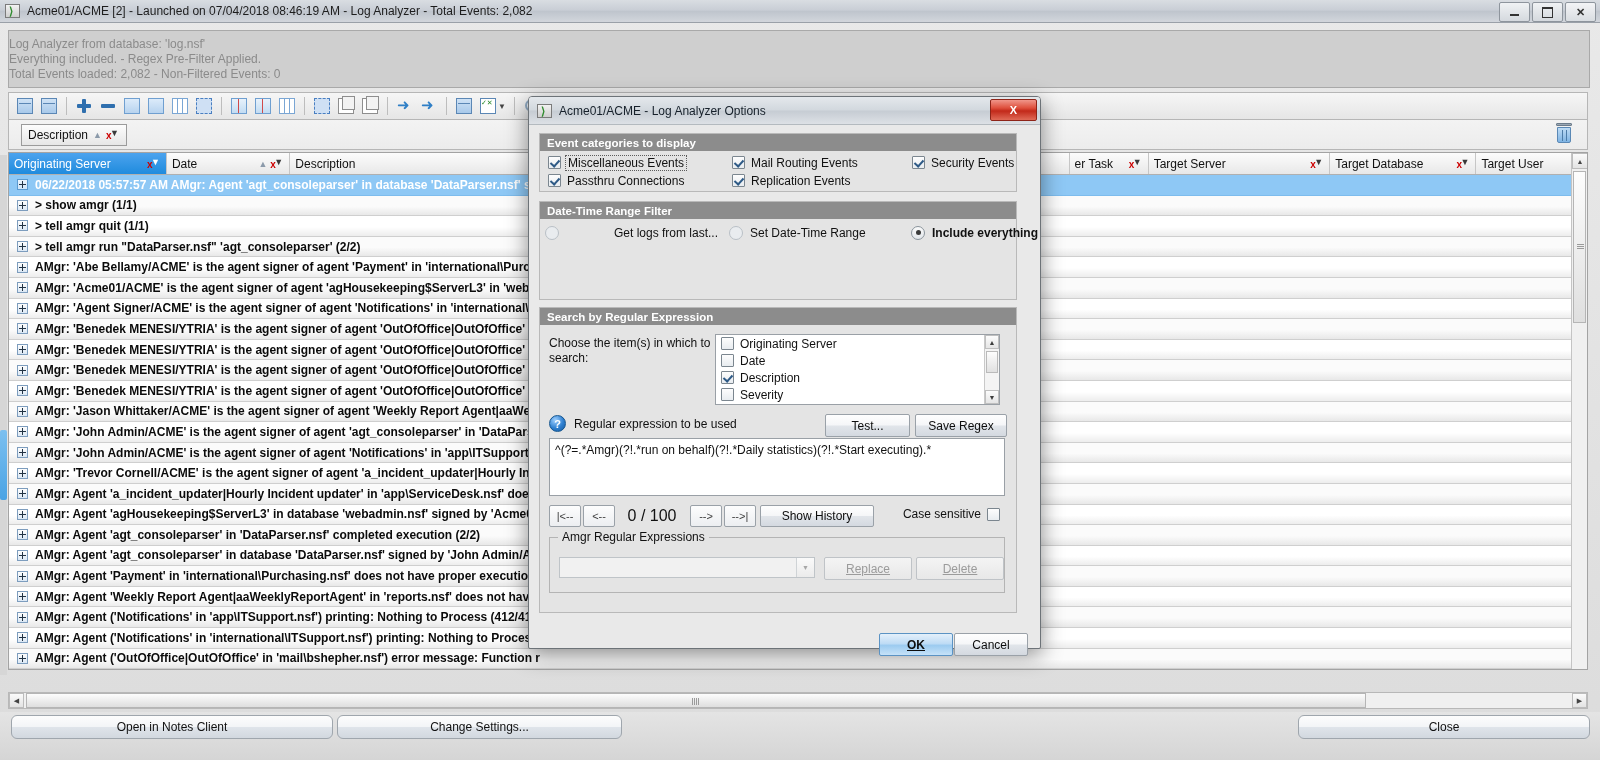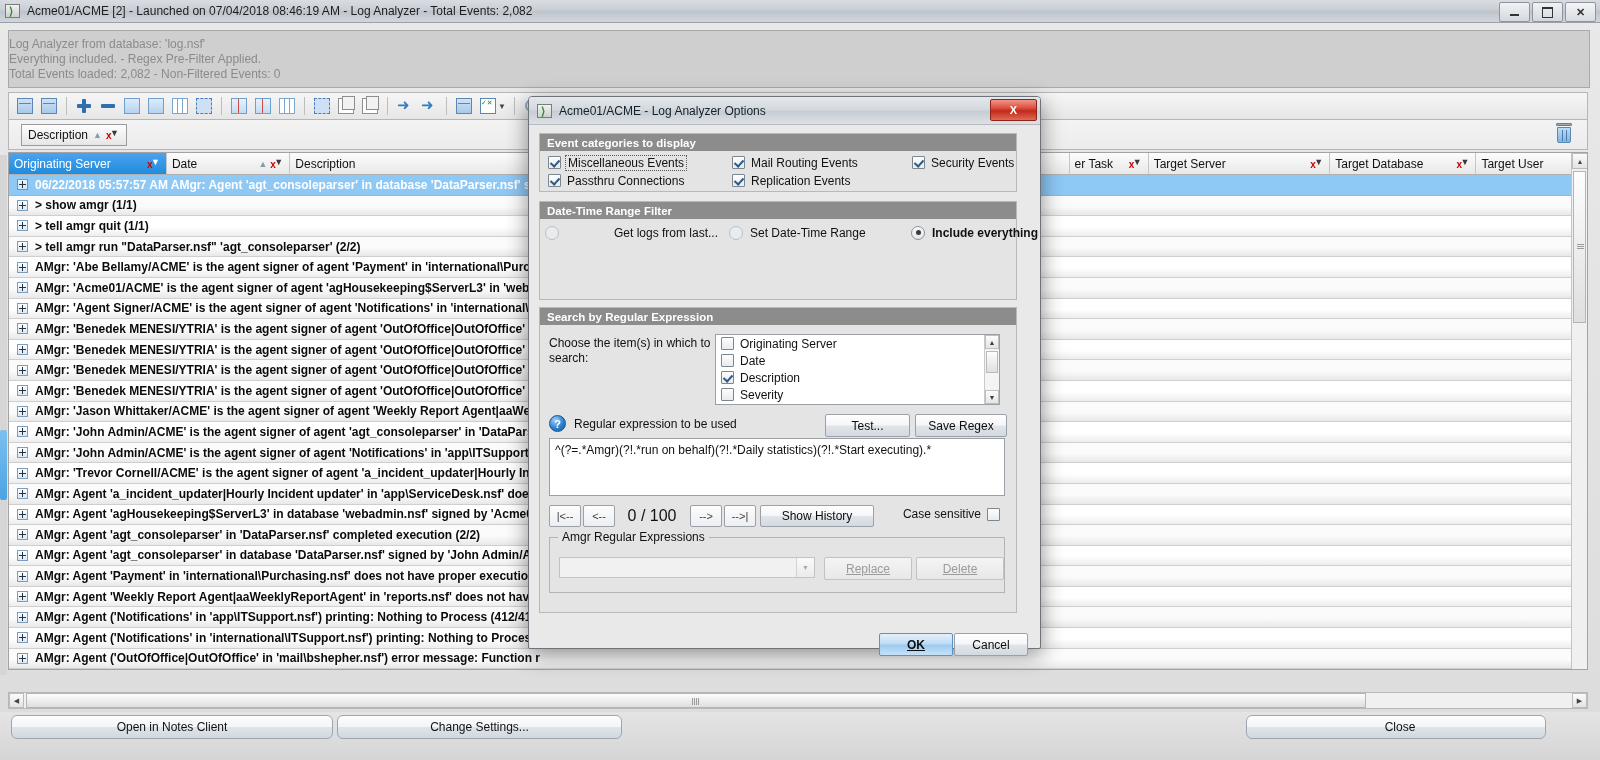--- a/index.html
+++ b/index.html
@@ -158,21 +158,21 @@
     background:repeating-linear-gradient(90deg,#9a9a9a 0 1px,transparent 1px 2px);}
 
   .footer{position:absolute;left:0;top:712px;width:1600px;height:48px;background:linear-gradient(#e4e4e4,#d5d5d5);}
   .fbtn{
     position:absolute;height:22px;border:1px solid #9fa6ad;border-radius:6px;
     background:linear-gradient(#fdfdfd 0%,#f3f5f7 48%,#dfe4ea 52%,#d2d8df 100%);
     display:flex;align-items:center;justify-content:center;font-size:12px;color:#111;
   }
   #btn-open{left:11px;top:715px;width:320px;}
   #btn-change{left:337px;top:715px;width:283px;}
-  #btn-close{left:1246px;top:715px;width:290px;padding-left:8px;}
+  #btn-close{left:1298px;top:715px;width:290px;}
 
   
   .dlg{
     position:absolute;left:528px;top:96px;width:513px;height:553px;
     background:#e9e9e9;border:1px solid #6d7378;border-radius:4px 4px 2px 2px;
     box-shadow:0 6px 22px rgba(0,0,0,.45);
     box-sizing:border-box;
   }
   .dlg-tb{
     height:27px;background:linear-gradient(#e4e8ec 0%,#d2d8de 48%,#c6ccd3 52%,#dde1e6 100%);

